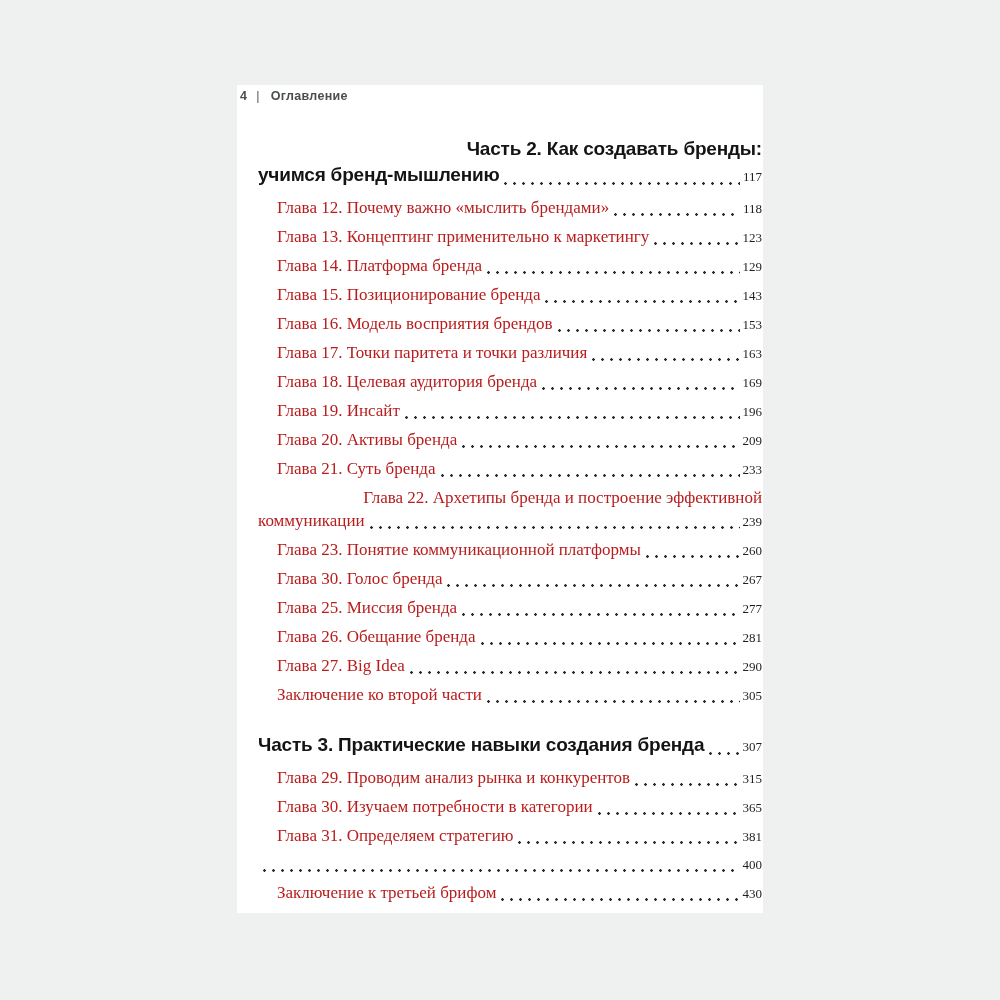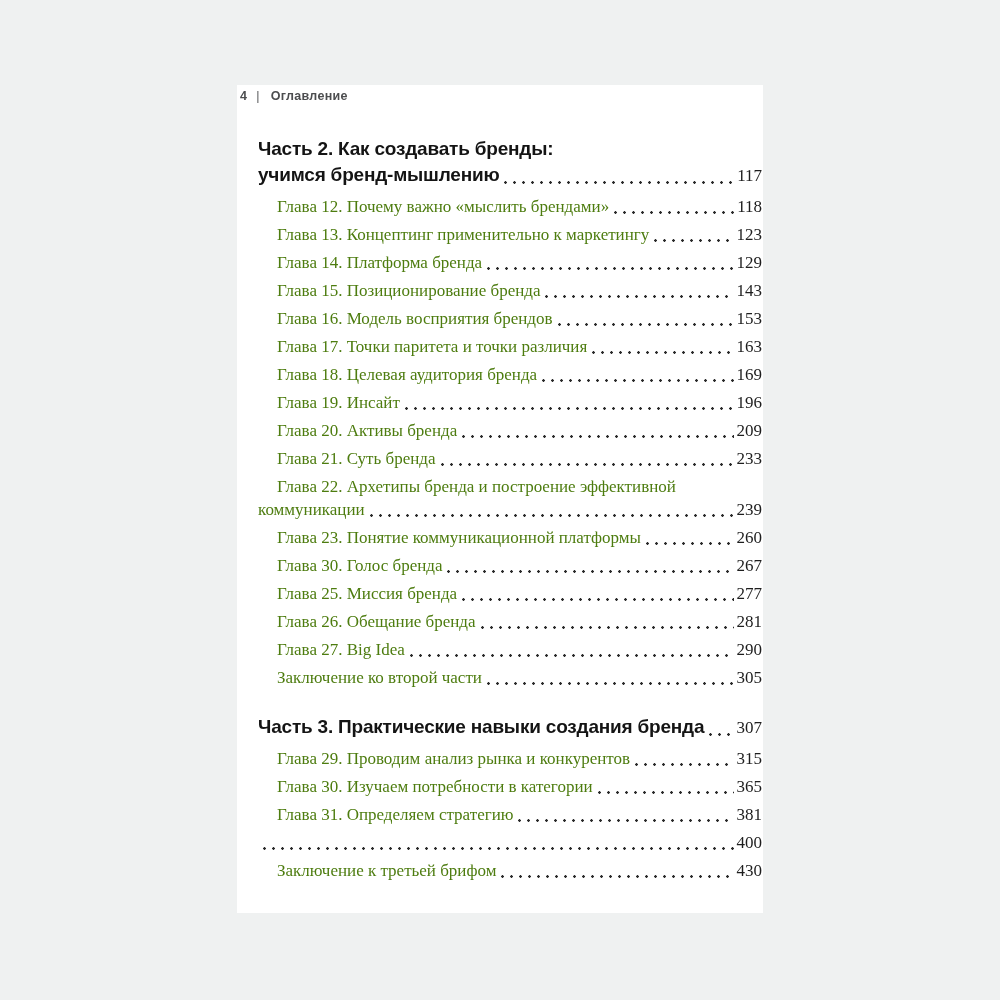--- a/index.html
+++ b/index.html
@@ -21,21 +21,21 @@
     left: 3px; top: 4px;
     display: flex; align-items: baseline;
     font-family: "Liberation Sans", "DejaVu Sans", sans-serif;
     font-size: 12.5px; font-weight: 700;
     color: #4c4d4f;
     letter-spacing: 0.3px;
   }
   .page-header .sep { margin: 0 11px 0 9px; font-weight: 400; color: #5a5b5d; }
   .toc {
     position: absolute;
-    left: 21px; right: 1px; top: 51px;
+    left: 21px; right: 1px; top: 51px; text-align: right;
   }
   
   .part-line1, .part-title {
     font-family: "Liberation Sans", "DejaVu Sans", sans-serif;
     font-weight: 700;
     font-size: 19px;
     letter-spacing: -0.2px;
     color: #141414;
   }
   .part-line1 { line-height: 26px; }
@@ -49,29 +49,29 @@
     margin: 0 3px 0 2px;
     min-width: 10px;
     background-image: radial-gradient(circle, #2a2a2a 1.15px, rgba(0,0,0,0) 1.5px);
     background-size: 9px 5px;
     background-repeat: repeat-x;
     background-position: left 0 bottom 3px;
   }
   .part-row .leader { background-position: left 0 bottom 4px; }
   .num {
     flex: 0 0 auto;
-    font-size: 17px;
+    font-size: 13px;
     color: #1e1e1e;
   }
   
   .entries { margin-top: 6px; }
   .entry { margin-bottom: 5px; }
   .entry .line1, .entry .t {
     font-size: 17px;
-    color: #4d7c0f;
+    color: #b91c1c;
   }
   .entry .line1 { line-height: 23px; }
   .entry .row { line-height: 23px; }
   .indent { padding-left: 19px; }
 </style>
 </head>
 <body>
 
 <div class="page">
   <div class="page-header">

